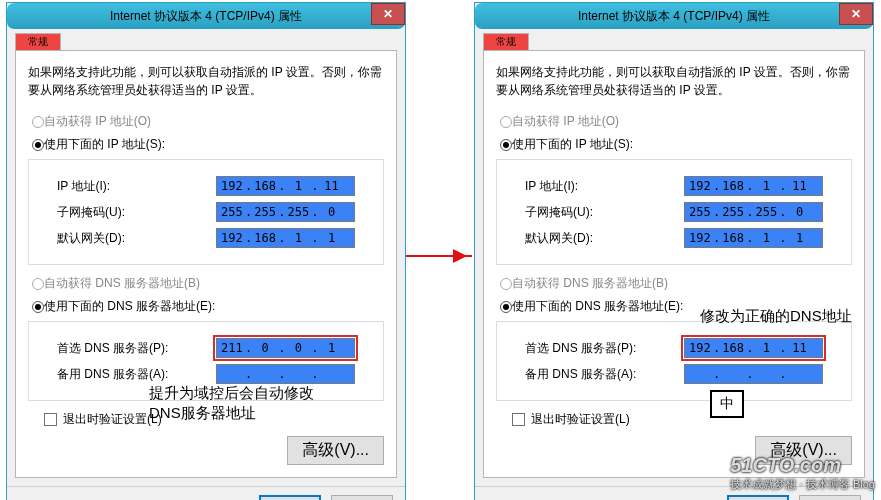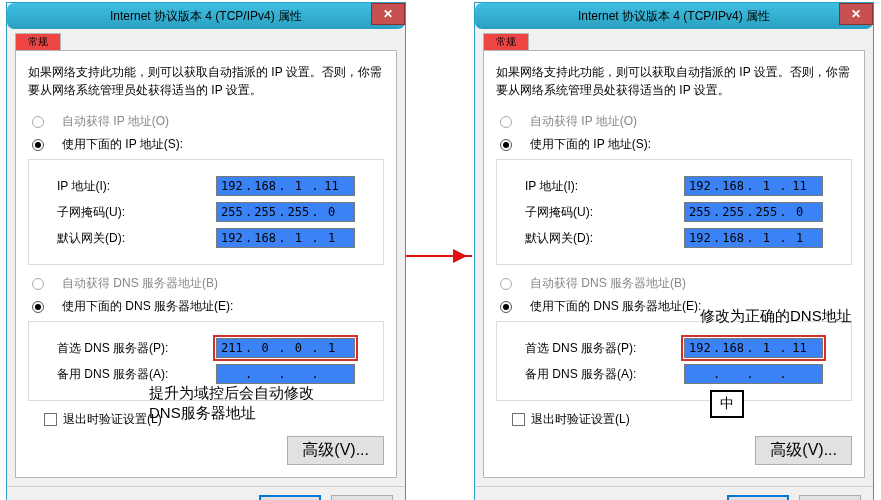--- a/index.html
+++ b/index.html
@@ -53,21 +53,21 @@
     font-size: 10px;
   }
   .pane {
     margin: 0 8px 8px 8px;
     padding: 12px;
     background: #fff;
     border: 1px solid #b5b5b5;
   }
   .desc { margin-bottom: 14px; line-height: 1.5; }
   .radio-row {
-    display: flex; align-items: center; margin: 6px 0 6px 4px; gap: 18px;
+    display: flex; align-items: center; margin: 6px 0 6px 4px; gap: 0;
   }
   .radio-row.disabled { color: #888; }
   .radio {
     width: 12px; height: 12px; border: 1px solid #555; border-radius: 50%;
     display: inline-flex; align-items: center; justify-content: center;
     background: #fff;
   }
   .radio.checked::after { content: ""; width: 6px; height: 6px; background: #000; border-radius: 50%; }
   .radio.unchecked { border-color: #aaa; }
   .group {
@@ -360,14 +360,18 @@
 <div class="arrow" style="left:406px; top:255px; width:66px;"></div>
 
 <div class="anno" style="left:149px; top:383px; white-space:pre;">提升为域控后会自动修改
 DNS服务器地址</div>
 <div class="anno" style="left:700px; top:306px;">修改为正确的DNS地址</div>
 
 <div class="ime-box" style="left:710px; top:390px;">
   <span>中</span>
 </div>
 
+<div class="watermark">
+  <span>51CTO.com</span>
+  <span class="sub">技术成就梦想 · 技术博客 Blog</span>
+</div>
 
 </div>
 
 </body></html>

